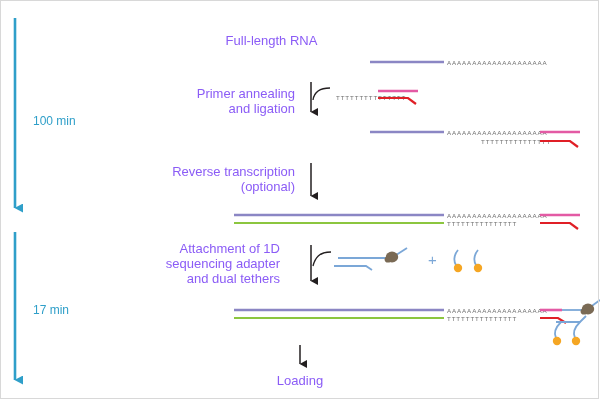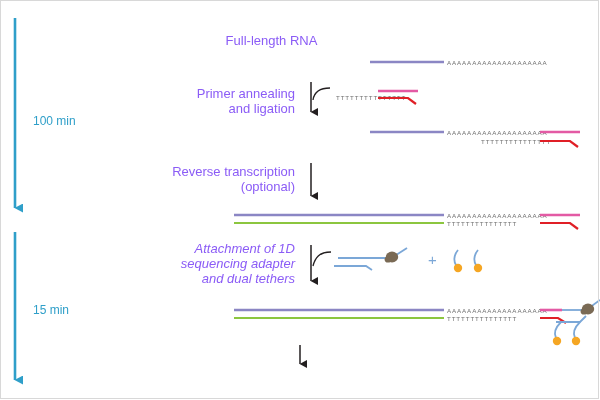--- a/index.html
+++ b/index.html
@@ -36,34 +36,35 @@
     <g>
       <line x1="15" y1="18" x2="15" y2="208" stroke="#2f9fc9" stroke-width="2.6" marker-end="url(#tealHead)"></line>
     </g>
 
     <g>
       <line x1="15" y1="232" x2="15" y2="380" stroke="#2f9fc9" stroke-width="2.6" marker-end="url(#tealHead)"></line>
     </g>
   </svg>
 
   <div class="time" style="left:33px;top:114px;">100 min</div>
-  <div class="time" style="left:33px;top:303px;">15 min</div>
+  <div class="time" style="left:33px;top:303px;">17 min</div>
 
   <div class="lbl right" style="left:150px;top:33px;width:243px;text-align:center;">Full-length RNA</div>
 
   <div class="lbl right" style="left:110px;top:164px;width:185px;">Reverse transcription
 (optional)</div>
 
   <div class="lbl right" style="left:120px;top:86px;width:175px;">Primer annealing
 and ligation</div>
 
-  <div class="lbl right" style="left:110px;top:241px;width:185px;font-style:italic;">Attachment of 1D
+  <div class="lbl right" style="left:95px;top:241px;width:185px;">Attachment of 1D
 sequencing adapter
 and dual tethers</div>
 
+  <div class="lbl center" style="left:250px;top:373px;width:100px;">Loading</div>
 
   <svg width="600" height="400">
 
     <g>
       <line x1="370" y1="62" x2="444" y2="62" stroke="#8b86c4" stroke-width="2.6"></line>
       <text x="447" y="65" font-family="'Liberation Sans',sans-serif" font-size="6.2" fill="#6f6f6f" letter-spacing="0.9">AAAAAAAAAAAAAAAAAAAA</text>
     </g>
 
     <g>
       <line x1="311" y1="82" x2="311" y2="112" stroke="#231f20" stroke-width="1.5" marker-end="url(#blackHead)"></line>

